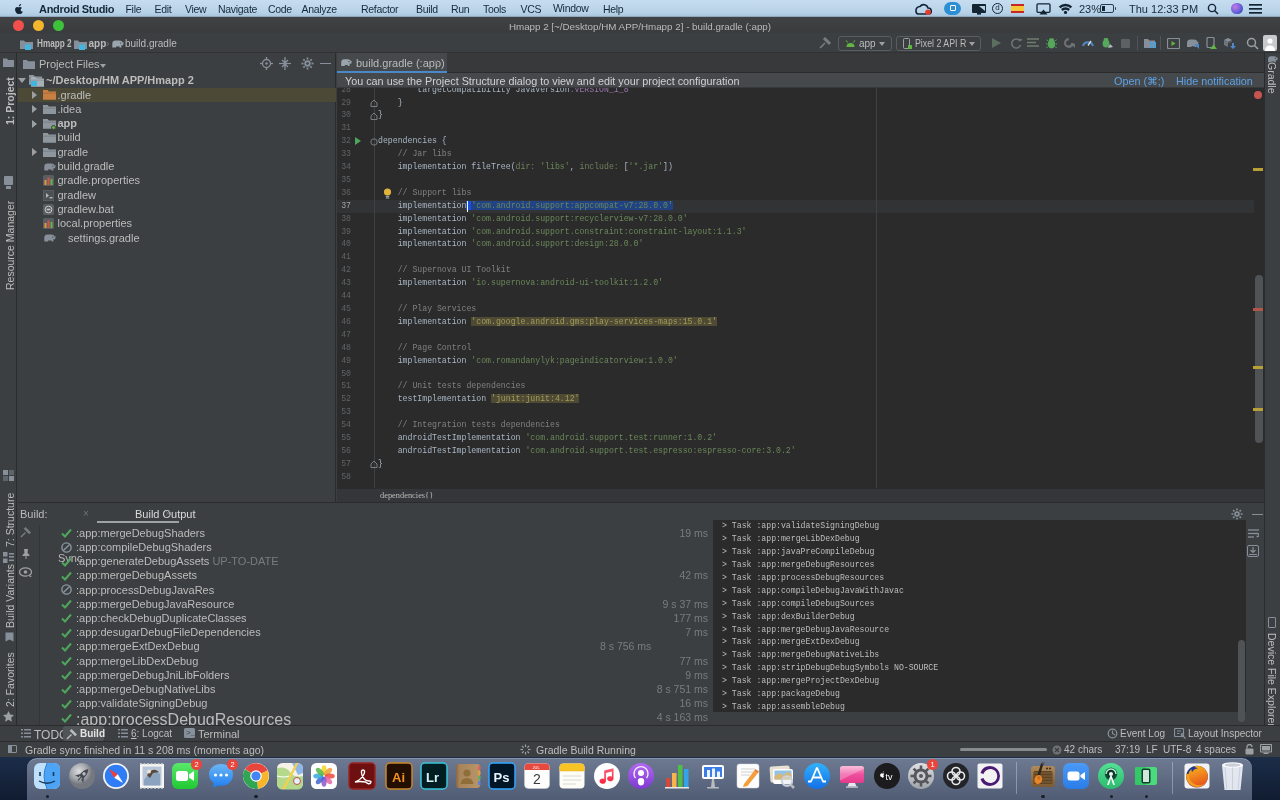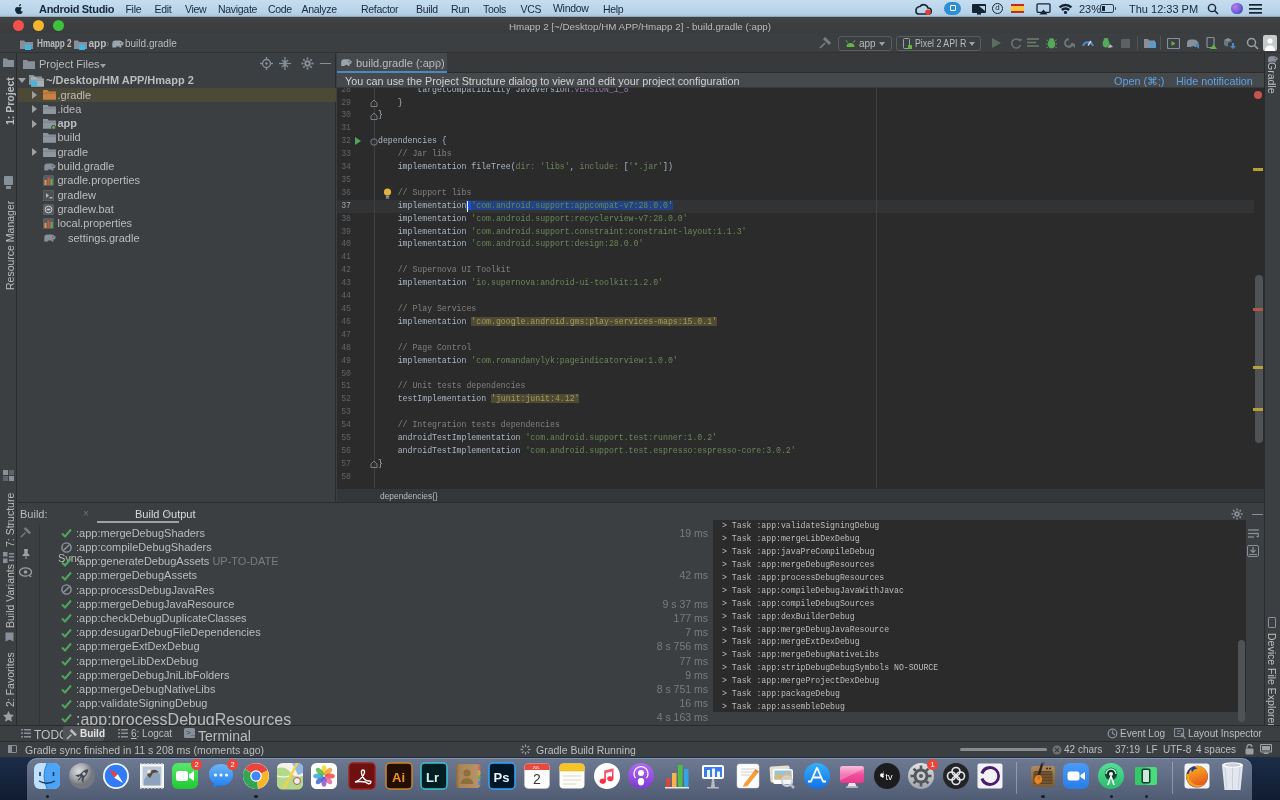--- a/index.html
+++ b/index.html
@@ -444,21 +444,21 @@
 <div class="abs" style="left:1253px;top:308px;width:10px;height:2.5px;background:#b0574a;"></div>
 <div class="abs" style="left:1253px;top:366px;width:10px;height:2.5px;background:#b8a037;"></div>
 <div class="abs" style="left:1253px;top:408px;width:10px;height:2.5px;background:#b8a037;"></div>
 <div class="abs" style="left:1253.5px;top:91px;width:8px;height:8px;border-radius:50%;background:#c75450;"></div>
 <div class="abs" style="left:337px;top:73px;width:927px;height:15px;background:#46494b;border-bottom:1px solid #37393b;">
     <span class="abs" style="left:8px;top:2px;font-size:10.8px;color:#d0d1d2;">You can use the Project Structure dialog to view and edit your project configuration</span>
     <span class="abs" style="left:777px;top:2px;font-size:10.8px;color:#5da1e6;">Open (⌘;)</span>
     <span class="abs" style="left:839px;top:2px;font-size:10.8px;color:#5da1e6;">Hide notification</span>
   </div>
 <div class="abs" style="left:337px;top:488px;width:927px;height:14px;background:#333739;border-top:1px solid #2b2b2b;">
-    <span class="abs" style="left:43px;top:2px;font-family:Liberation Sans, sans-serif;font-size:8.4px;color:#bbbbbb;">dependencies{}</span>
+    <span class="abs" style="left:43px;top:2px;font-family:Liberation Serif, serif;font-size:8.4px;color:#bbbbbb;">dependencies{}</span>
   </div>
 <div class="abs" style="left:18px;top:502px;width:1246px;height:223px;background:#3c3f41;border-top:1px solid #2b2b2b;"></div>
 <span class="abs" style="left:20px;top:508px;font-size:11px;color:#bbbbbb;">Build:</span>
 <span class="abs" style="left:58px;top:508px;font-size:11px;color:#bbbbbb;margin-top:44px;">Sync</span>
 <span class="abs" style="left:83px;top:508px;font-size:10px;color:#6f7376;">×</span>
 <span class="abs" style="left:105px;top:508px;font-size:11px;color:#dadada;padding-left:30px;">Build Output</span>
 <span class="abs" style="left:165px;top:508px;font-size:10px;color:#6f7376;">×</span>
 <div class="abs" style="left:97px;top:521px;width:82px;height:2px;background:#9fa2a4;"></div>
 <svg class="abs" style="left:1231px;top:508px" width="12" height="12" viewBox="0 0 13 13">
     <g fill="#87909a">
@@ -526,21 +526,21 @@
 <div class="abs" style="left:600px;top:612.0px;width:108px;text-align:right;font-size:10.5px;color:#787c80;">177 ms</div>
 <svg class="abs" style="left:61px;top:627.5px" width="11" height="10" viewBox="0 0 11 10">
     <path d="M1 5.5 L4 8.5 L10 1.5" fill="none" stroke="#4fa55b" stroke-width="2"></path>
   </svg>
 <span class="abs" style="left:76px;top:626.2px;font-size:11px;color:#bcbcbc;white-space:nowrap;">:app:desugarDebugFileDependencies</span>
 <div class="abs" style="left:600px;top:626.2px;width:108px;text-align:right;font-size:10.5px;color:#787c80;">7 ms</div>
 <svg class="abs" style="left:61px;top:641.7px" width="11" height="10" viewBox="0 0 11 10">
     <path d="M1 5.5 L4 8.5 L10 1.5" fill="none" stroke="#4fa55b" stroke-width="2"></path>
   </svg>
 <span class="abs" style="left:76px;top:640.4px;font-size:11px;color:#bcbcbc;white-space:nowrap;">:app:mergeExtDexDebug</span>
-<div class="abs" style="left:600px;top:640.4px;width:108px;text-align:right;font-size:10.5px;color:#787c80;">8 s 756 ms</div>
+<div class="abs" style="left:600px;top:640.4px;width:108px;text-align:left;font-size:10.5px;color:#787c80;">8 s 756 ms</div>
 <svg class="abs" style="left:61px;top:655.9px" width="11" height="10" viewBox="0 0 11 10">
     <path d="M1 5.5 L4 8.5 L10 1.5" fill="none" stroke="#4fa55b" stroke-width="2"></path>
   </svg>
 <span class="abs" style="left:76px;top:654.6px;font-size:11px;color:#bcbcbc;white-space:nowrap;">:app:mergeLibDexDebug</span>
 <div class="abs" style="left:600px;top:654.6px;width:108px;text-align:right;font-size:10.5px;color:#787c80;">77 ms</div>
 <svg class="abs" style="left:61px;top:670.1px" width="11" height="10" viewBox="0 0 11 10">
     <path d="M1 5.5 L4 8.5 L10 1.5" fill="none" stroke="#4fa55b" stroke-width="2"></path>
   </svg>
 <span class="abs" style="left:76px;top:668.8px;font-size:11px;color:#bcbcbc;white-space:nowrap;">:app:mergeDebugJniLibFolders</span>
 <div class="abs" style="left:600px;top:668.8px;width:108px;text-align:right;font-size:10.5px;color:#787c80;">9 ms</div>
@@ -611,21 +611,21 @@
       <rect x="3" y="0" width="7" height="1.5"></rect>
       <rect x="0" y="3.5" width="2" height="1.5"></rect>
       <rect x="3" y="3.5" width="7" height="1.5"></rect>
       <rect x="0" y="7" width="2" height="1.5"></rect>
       <rect x="3" y="7" width="7" height="1.5"></rect>
     </g>
   </svg>
 <span class="abs" style="left:131px;top:727.5px;font-size:10px;color:#bdbdbd;"><u>6</u>: Logcat</span>
 <div class="abs" style="left:184px;top:728px;width:11px;height:10px;background:#87909a;border-radius:1.5px;"></div>
 <span class="abs" style="left:186px;top:727.5px;font-size:8px;color:#3c3f41;font-family:'Liberation Mono',monospace;">&gt;_</span>
-<span class="abs" style="left:198px;top:727.5px;font-size:14px;color:#bdbdbd;">Terminal</span>
+<span class="abs" style="left:198px;top:727.5px;font-size:11px;color:#bdbdbd;">Terminal</span>
 <svg class="abs" style="left:1107px;top:728px" width="11" height="11" viewBox="0 0 11 11">
     <circle cx="5.5" cy="5.5" r="4.3" fill="none" stroke="#87909a" stroke-width="1.3"></circle>
     <path d="M5.5 2.5 v3 l2.5 1.5" stroke="#87909a" stroke-width="1.2" fill="none"></path>
   </svg>
 <span class="abs" style="left:1120px;top:727.5px;font-size:10px;color:#bdbdbd;">Event Log</span>
 <svg class="abs" style="left:1174px;top:728px" width="12" height="11" viewBox="0 0 12 11">
     <rect x="0.5" y="0.5" width="9" height="8" rx="1" fill="none" stroke="#87909a" stroke-width="1.2"></rect>
     <path d="M3 3 h4 M3 5.5 h2.5" stroke="#87909a" stroke-width="1.1"></path>
     <path d="M7 6 l4.5 4.5 M7 6 l1 3 M7 6 l3-1" stroke="#87909a" stroke-width="1.1"></path>
   </svg>

